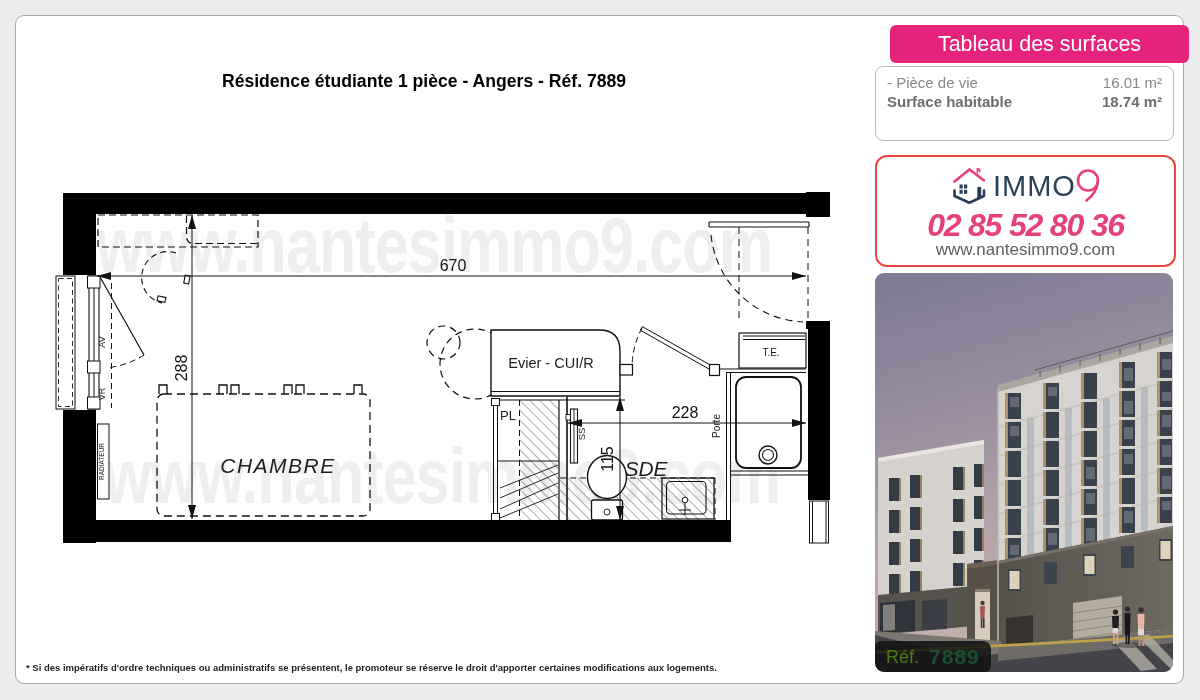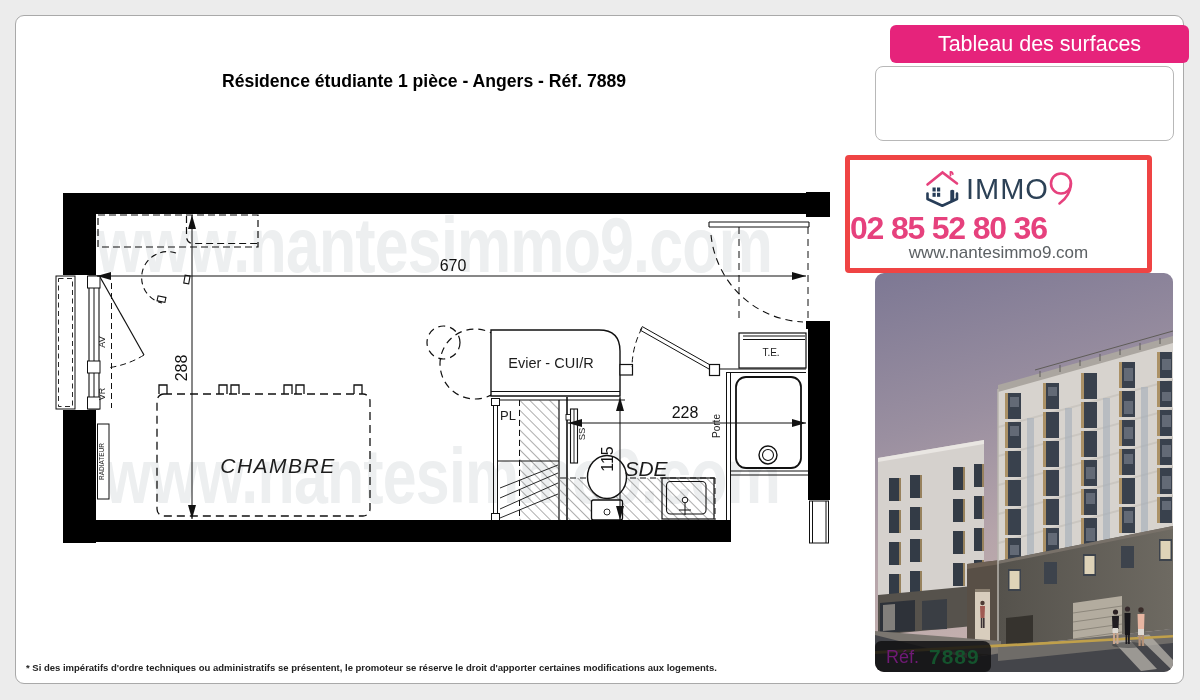--- a/index.html
+++ b/index.html
@@ -6,46 +6,54 @@
   html,body{margin:0;padding:0;}
   body{width:1200px;height:700px;background:#ececec;font-family:"Liberation Sans",sans-serif;position:relative;overflow:hidden;}
   .card{position:absolute;left:15px;top:15px;width:1167px;height:667px;background:#fff;border:1px solid #a9a9a9;border-radius:9px;}
   .wm{position:absolute;font-weight:bold;font-size:78px;color:#edeff0;white-space:nowrap;letter-spacing:-1px;transform:scaleX(0.78);transform-origin:left top;}
   .title{position:absolute;top:35px;left:0;width:848px;text-align:center;font-size:17.6px;font-weight:bold;color:#000000;margin-top:36px;}
   .foot{position:absolute;left:26px;top:662px;font-size:9.5px;color:#222;font-weight:bold;}
   .pinkbar{position:absolute;left:875px;top:25px;width:299px;height:38px;background:#e6237b;border-radius:6px;color:#fff;display:flex;align-items:center;justify-content:center;font-size:21.5px;margin-left:15px;}
   .tablebox{position:absolute;left:875px;top:66px;width:299px;height:75px;box-sizing:border-box;background:#fff;border:1px solid #b8b8b8;border-radius:8px;padding:6px 11px 0 11px;font-size:15px;color:#85898c;}
   .row{display:flex;justify-content:space-between;line-height:19px;}
   .row.b{font-weight:bold;color:#6a6e70;}
-  .immobox{position:absolute;left:845px;top:155px;width:297px;height:108px;background:#fff;border:5px solid #ef4444;border-radius:4px;}
-  .phone{position:absolute;left:0;top:50px;width:100%;text-align:left;font-size:32px;font-weight:bold;color:#e6417d;letter-spacing:-1.2px;}
+  .immobox{position:absolute;left:875px;top:155px;width:297px;height:108px;background:#fff;border:2px solid #ef4444;border-radius:12px;}
+  .phone{position:absolute;left:0;top:50px;width:100%;text-align:center;font-size:32px;font-weight:bold;color:#e6417d;letter-spacing:-1.2px;font-style:italic;}
   .url{position:absolute;left:0;top:83px;width:100%;text-align:center;font-size:17px;color:#5c6164;}
   .photo{position:absolute;left:875px;top:273px;width:298px;height:399px;border-radius:9px;overflow:hidden;}
   .refbadge{position:absolute;left:0px;bottom:0px;width:116px;height:31px;background:rgba(16,16,18,.85);border-radius:6px 8px 6px 9px;color:#fff;}
-  .refbadge .r1{position:absolute;left:11px;top:6px;font-size:18px;color:#701a75;}
+  .refbadge .r1{position:absolute;left:11px;top:6px;font-size:18px;color:#4d7c0f;}
   .refbadge .r2{position:absolute;left:54px;top:4px;font-size:21px;font-weight:bold;color:#14532d;letter-spacing:1px;}
   svg{display:block;}
   .plansvg{position:absolute;left:0;top:0;pointer-events:none;}
 </style>
 </head>
 <body>
 
 <div class="card"></div>
 
 <div class="wm" style="left:96px;top:200px;">www.nantesimmo9.com</div>
 
 <div class="wm" style="left:104px;top:431px;">www.nantesimmo9.com</div>
 
 <div class="title">Résidence étudiante 1 pièce - Angers - Réf. 7889</div>
 
 <div class="foot">* Si des impératifs d'ordre techniques ou administratifs se présentent, le promoteur se réserve le droit d'apporter certaines modifications aux logements.</div>
 
 <div class="pinkbar">Tableau des surfaces</div>
 
 <div class="tablebox">
+  <div class="row">
+      <span>- Pièce de vie</span>
+      <span>16.01 m²</span>
+    </div>
+  <div class="row b">
+      <span>Surface habitable</span>
+      <span>18.74 m²</span>
+    </div>
 </div>
 
 <div class="immobox">
 
   <svg width="297" height="56" viewBox="0 0 297 56">
     <g transform="translate(-875,-157)">
 
       <path d="M952.5 181.5 L967.5 169.5 L982 180.5" fill="none" stroke="#e6417d" stroke-width="2.6" stroke-linecap="round"></path>
       <path d="M975.5 172.5 L975.5 169 Q977.5 168.6 977.8 171.2" fill="none" stroke="#e6417d" stroke-width="1.8" stroke-linecap="round"></path>
 

